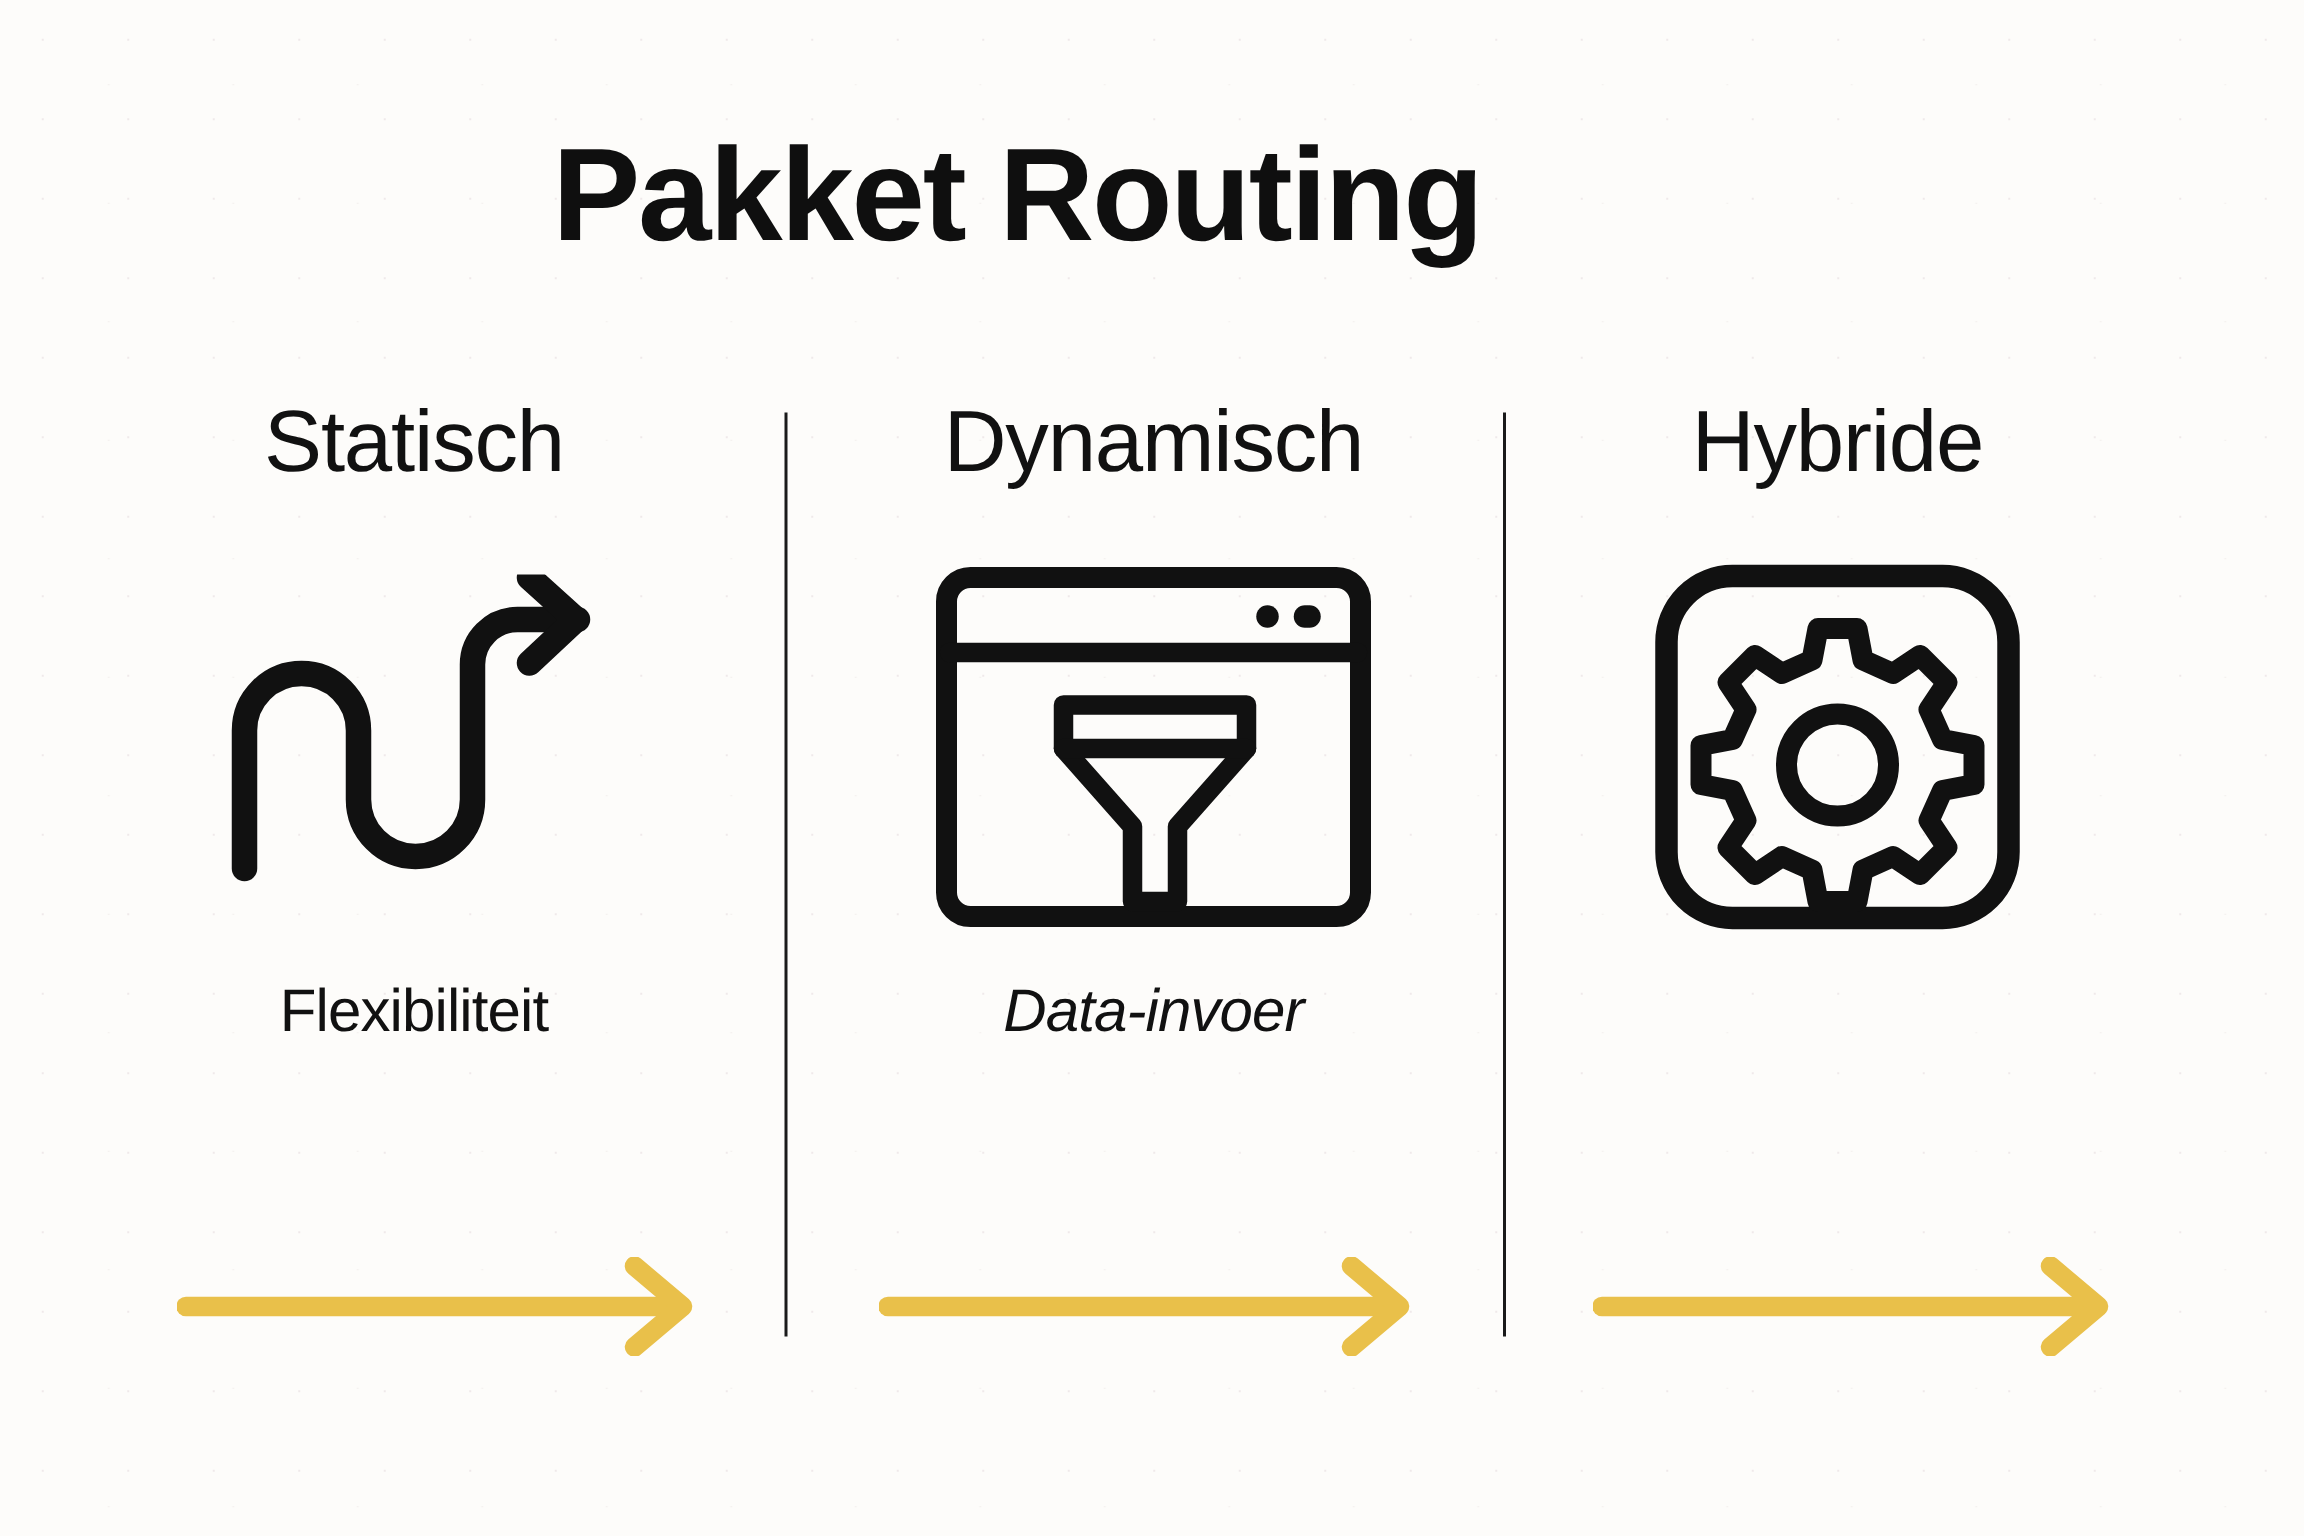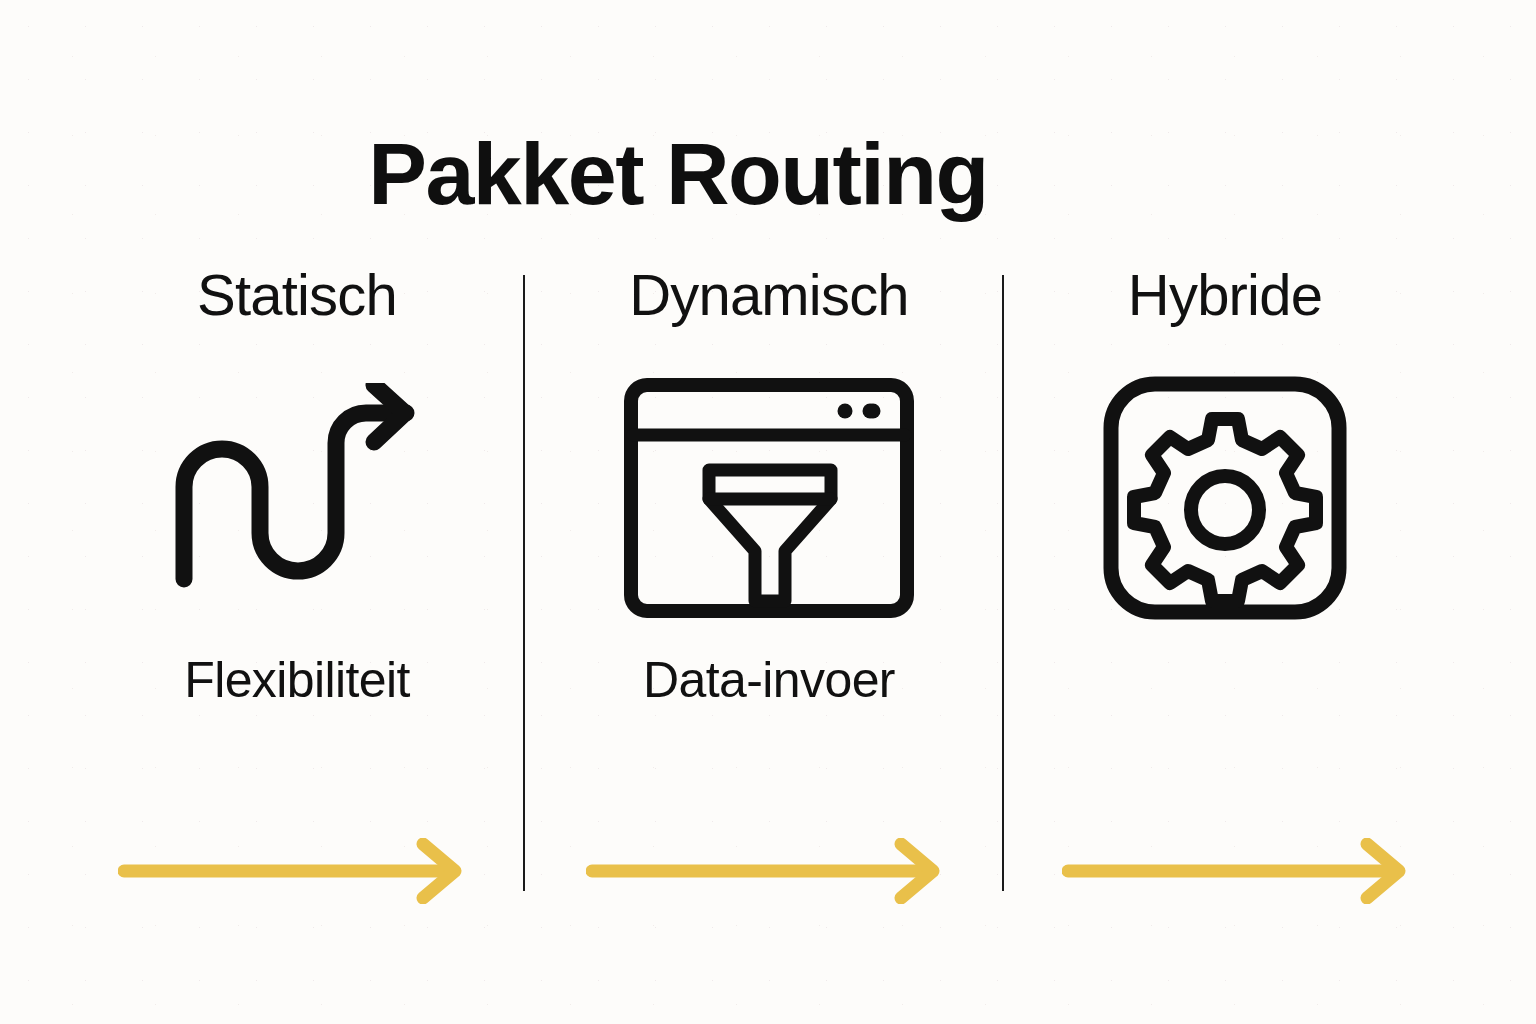--- a/index.html
+++ b/index.html
@@ -33,41 +33,40 @@
     left: 0;
     top: 86px;
     width: 1356px;
     text-align: center;
     font-size: 88px;
     line-height: 1;
     font-weight: 700;
     letter-spacing: -1.5px;
     color: #0f0f0f;
     white-space: nowrap;
-    margin-top: 44px;
   }
 
   
   .divider {
     position: absolute;
     top: 275px;
     width: 2px;
     height: 616px;
     background: #1a1a1a;
   }
   #divider-1 { left: 523px; }
   #divider-2 { left: 1002px; }
 
   
   .column {
     position: absolute;
     top: 265px;
     height: 560px;
   }
-  #column-static  { left: 57px;   width: 480px; }
+  #column-static  { left: 36px;   width: 480px; }
   #column-dynamic { left: 533px;  width: 472px; }
   #column-hybrid  { left: 980px; width: 490px; }
 
   .column-header {
     text-align: center;
     font-size: 58px;
     line-height: 1.05;
     font-weight: 400;
     letter-spacing: -0.8px;
     color: #111111;
@@ -77,28 +76,28 @@
   .icon-slot {
     display: flex;
     align-items: center;
     justify-content: center;
     height: 280px;
     margin-top: 32px;
   }
 
   .column-caption {
     text-align: center;
-    font-size: 50px;
+    font-size: 40px;
     line-height: 1.12;
     font-weight: 400;
     letter-spacing: -0.6px;
     color: #111111;
   }
   #caption-static  { margin-top: 14px; }
-  #caption-dynamic { margin-top: 14px; }
+  #caption-dynamic { margin-top: 14px; font-style: italic; }
   #caption-hybrid  { margin-top: 6px; }
   .caption-line { display: block; }
 
   
   .flow-arrow {
     position: absolute;
     top: 838px;
     height: 66px;
   }
   #flow-arrow-1 { left: 118px;  width: 352px; }

